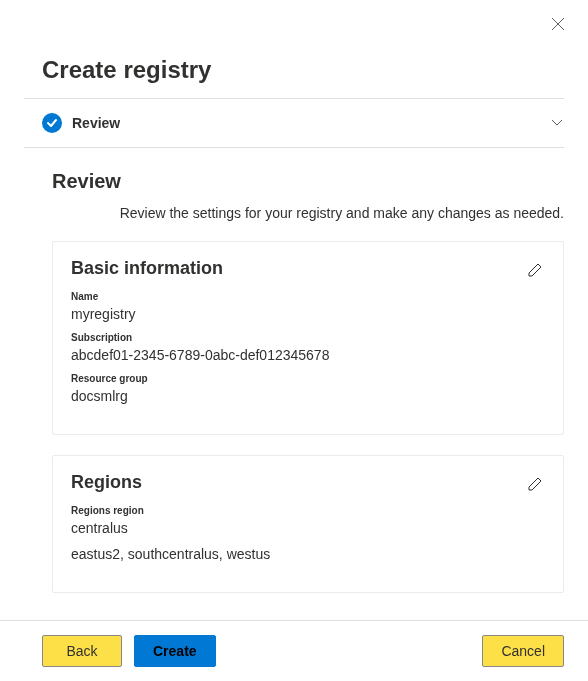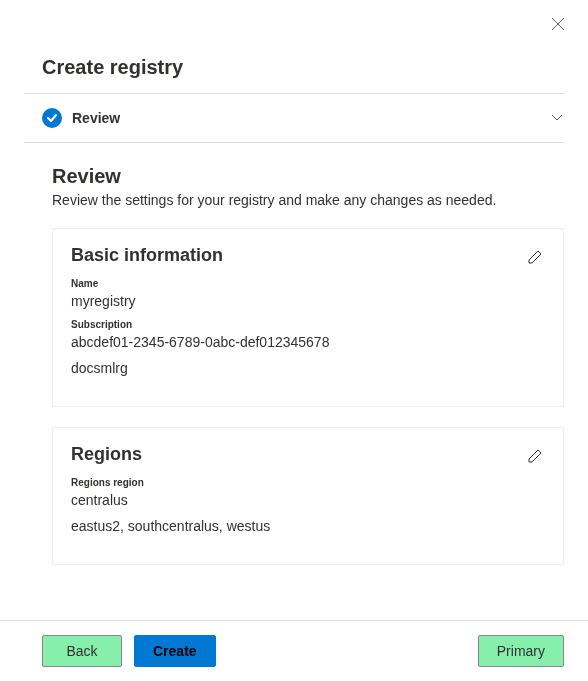--- a/index.html
+++ b/index.html
@@ -18,21 +18,21 @@
       right: 18px;
       width: 24px;
       height: 24px;
       display: flex;
       align-items: center;
       justify-content: center;
       cursor: pointer;
       color: #605e5c;
     }
     .page-title {
-      font-size: 20px;
+      font-size: 24px;
       font-weight: 600;
       padding: 56px 0 14px 42px;
       color: #323130;
     }
     .divider {
       height: 1px;
       background: #e1dfdd;
       margin: 0 24px;
     }
     .step-header {
@@ -67,21 +67,22 @@
       padding: 22px 24px 0 52px;
     }
     .section-title {
       font-size: 20px;
       font-weight: 600;
       color: #323130;
     }
     .section-subtitle {
       font-size: 14px;
       color: #323130;
-      margin-top: 4px;
+      margin-top: 12px;
+      text-align: right;
     }
     .card {
       border: 1px solid #edebe9;
       border-radius: 2px;
       margin-top: 20px;
       padding: 16px 18px 20px 18px;
       position: relative;
     }
     .card-title {
       font-size: 18px;
@@ -134,21 +135,21 @@
       padding: 0 18px;
       font-size: 14px;
       border-radius: 2px;
       cursor: pointer;
       font-family: inherit;
       display: flex;
       align-items: center;
       justify-content: center;
     }
     .btn-default {
-      background: #86efac;
+      background: #fde047;
       border: 1px solid #8a8886;
       color: #323130;
     }
     .btn-primary {
       background: #0078d4;
       border: 1px solid #0078d4;
       color: #000000;
       font-weight: 600;
     }
   </style>
@@ -191,20 +192,21 @@
     <div class="card-title">Basic information</div>
     <div class="edit-btn">
       <svg width="16" height="16" viewBox="0 0 16 16">
           <path d="M11 2 L14 5 L5 14 L2 14 L2 11 Z" stroke="currentColor" stroke-width="1" fill="none" stroke-linejoin="round"></path>
         </svg>
     </div>
     <div class="field-label">Name</div>
     <div class="field-value">myregistry</div>
     <div class="field-label">Subscription</div>
     <div class="field-value">abcdef01-2345-6789-0abc-def012345678</div>
+    <div class="field-label">Resource group</div>
     <div class="field-value">docsmlrg</div>
   </div>
 
   <div class="card">
     <div class="card-title">Regions</div>
     <div class="edit-btn">
       <svg width="16" height="16" viewBox="0 0 16 16">
           <path d="M11 2 L14 5 L5 14 L2 14 L2 11 Z" stroke="currentColor" stroke-width="1" fill="none" stroke-linejoin="round"></path>
         </svg>
     </div>
@@ -212,14 +214,14 @@
     <div class="field-value">centralus</div>
     <div class="field-value">eastus2, southcentralus, westus</div>
   </div>
 </div>
 
 <div class="footer">
   <div class="footer-left">
     <button class="btn btn-default">Back</button>
     <button class="btn btn-primary">Create</button>
   </div>
-  <button class="btn btn-default">Primary</button>
+  <button class="btn btn-default">Cancel</button>
 </div>
 
 </body></html>

